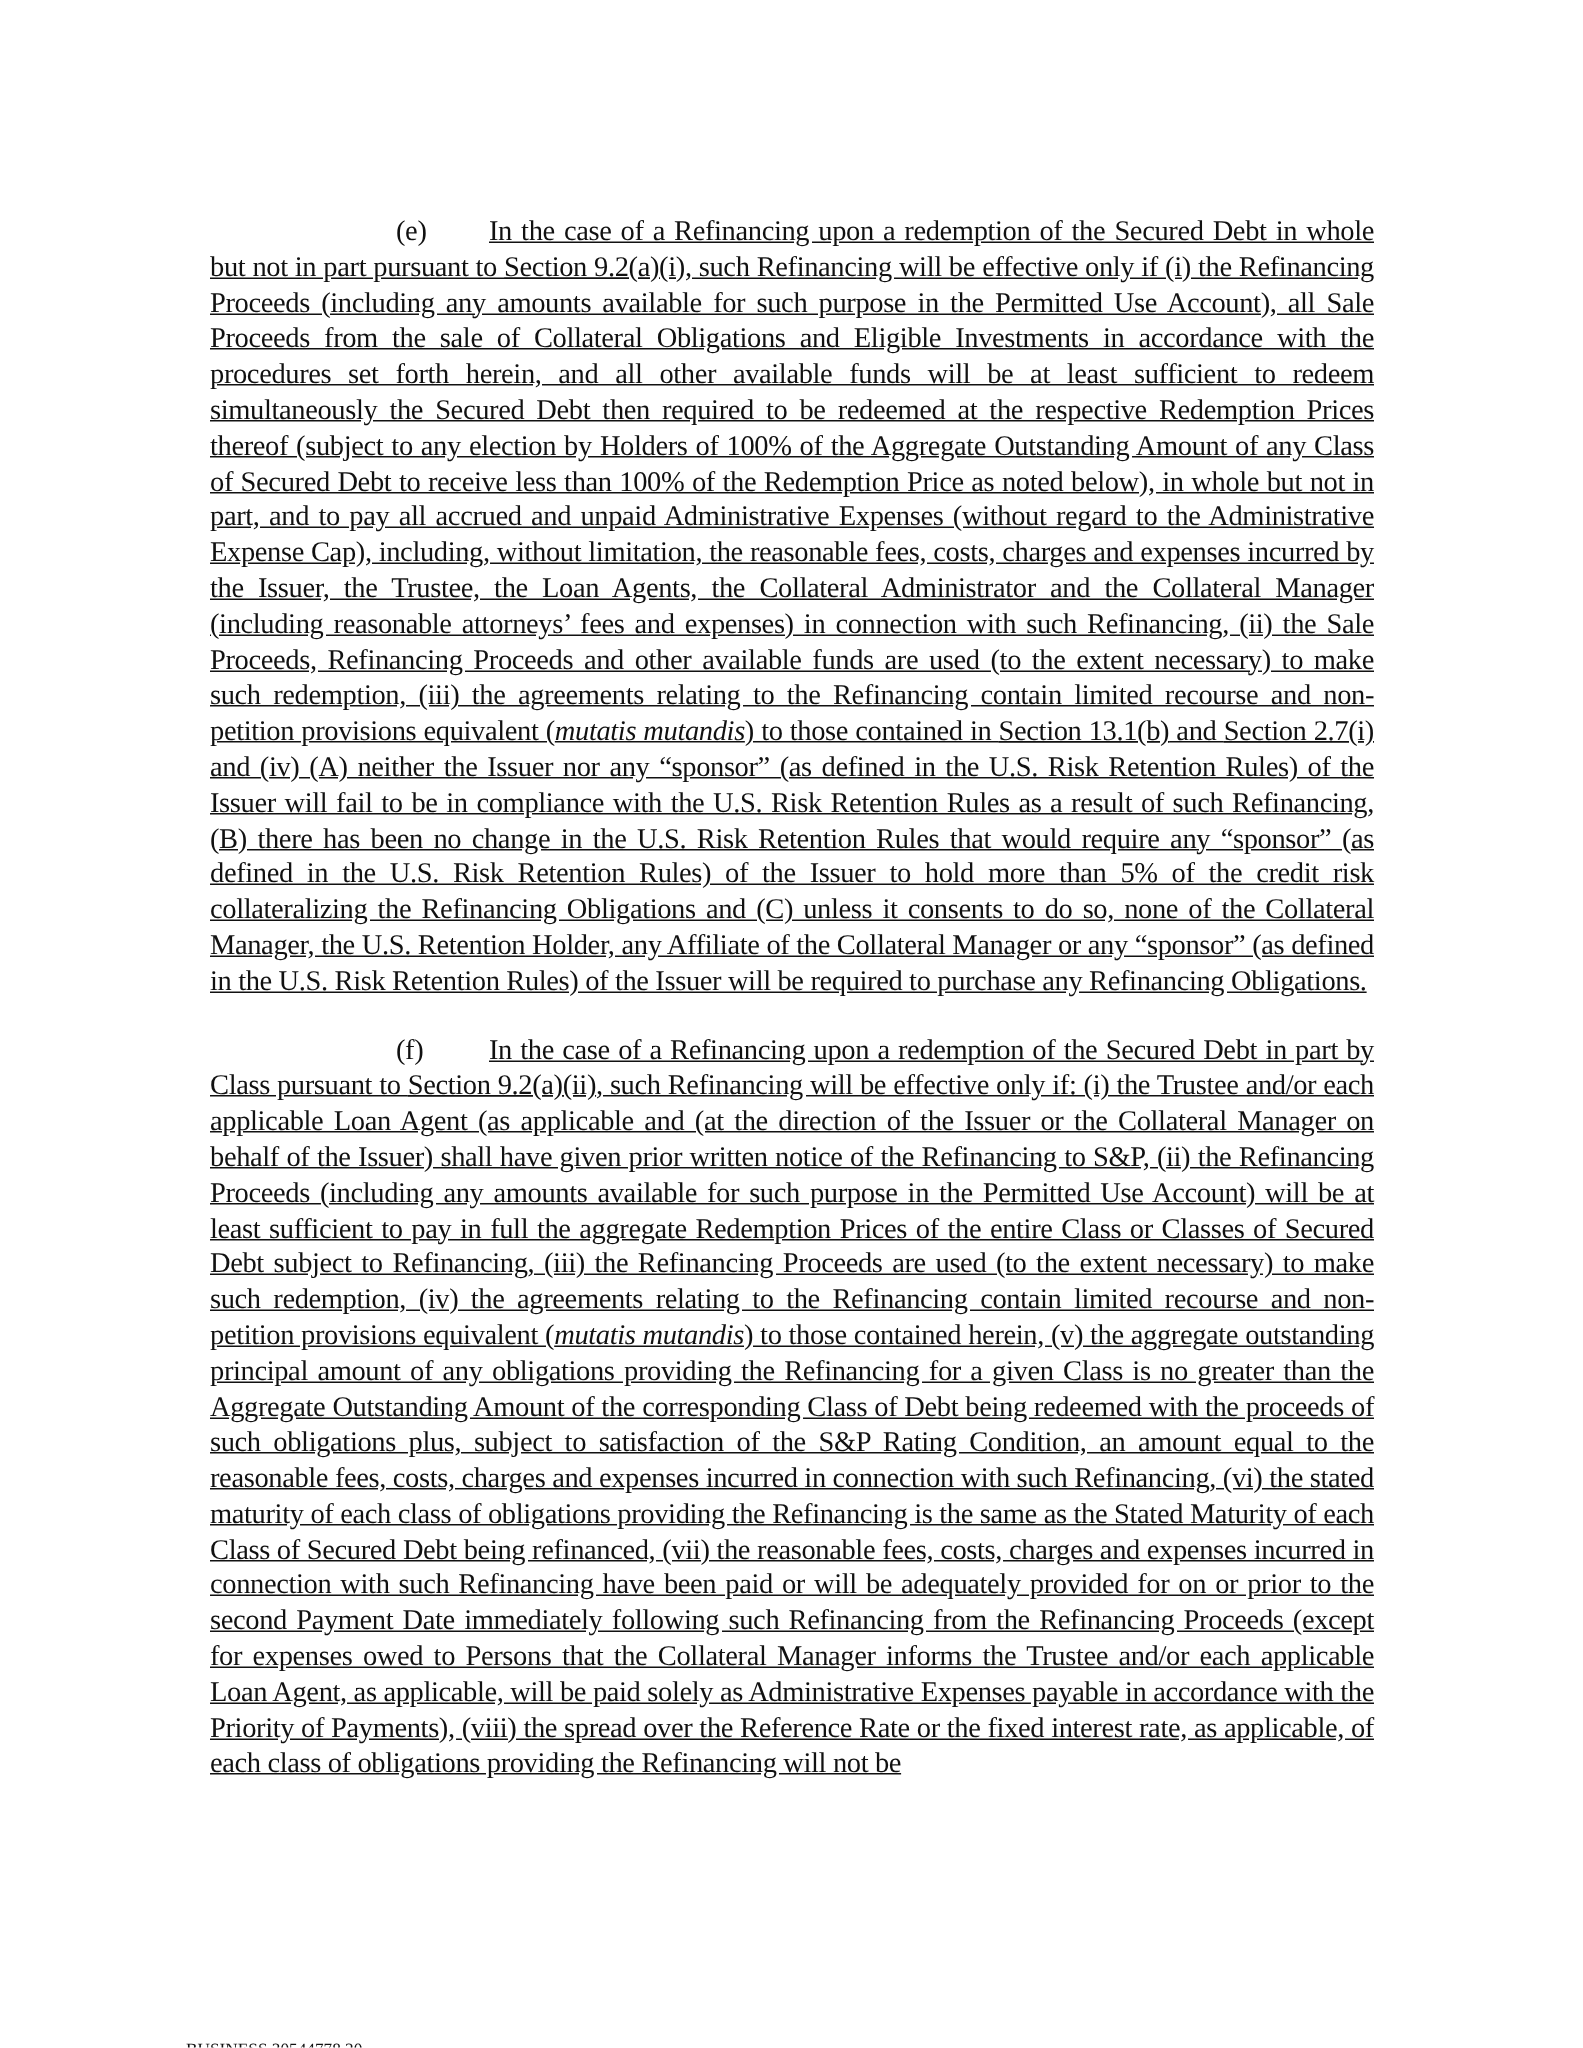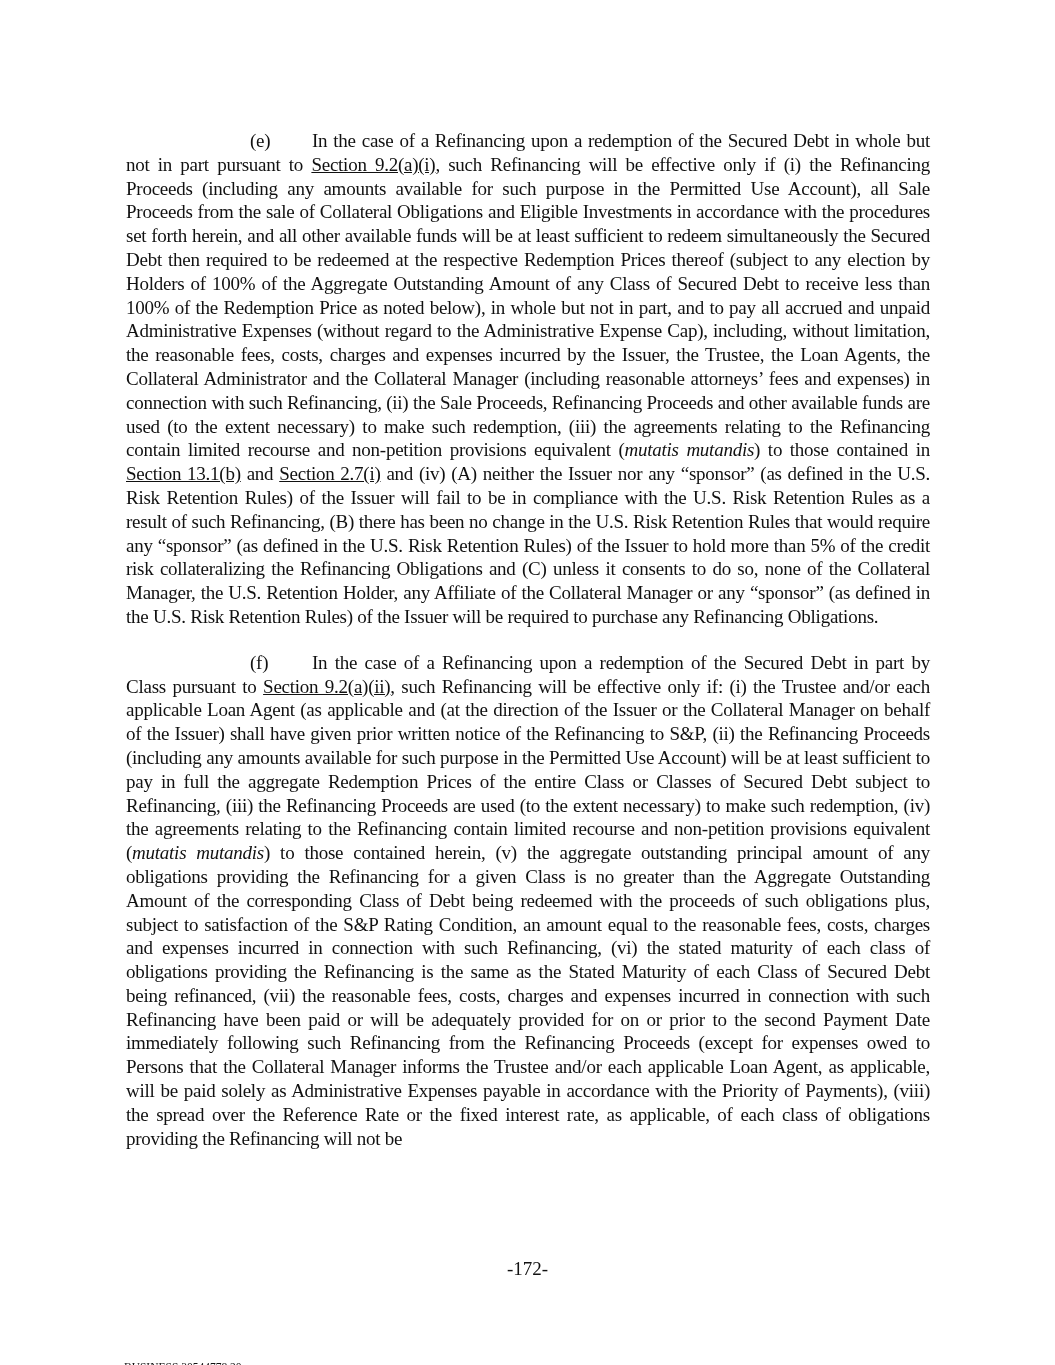--- a/index.html
+++ b/index.html
@@ -7,21 +7,21 @@
     .page {
       position: absolute; left: 0; top: 0; width: 1055px; height: 1365px;
       background: #ffffff; color: #111111;
       font-family: "Liberation Serif", serif;
     }
     .body-text {
       position: absolute; left: 124px; top: 127px; width: 808px;
       font-size: 19px; line-height: 23.8px; text-align: justify;
       letter-spacing: -0.25px;
     }
-    .para { margin: 2px; }
+    .para { margin: 16px; text-decoration: underline; }
     .para + .para { margin-top: 22px; }
     .marker { display: inline-block; margin-left: 124px; width: 62px; }
     .ref { text-decoration: underline; }
     .ital { font-style: italic; }
     .page-number {
       position: absolute; top: 1258px; left: 0; width: 1055px; text-align: center;
       font-size: 19px;
     }
     .doc-id {
       position: absolute; left: 124px; top: 1361px; font-size: 11.5px; letter-spacing: 0;
@@ -33,15 +33,14 @@
 <div class="page">
   <div class="body-text">
     <p class="para">
       <span class="marker">(e)</span><span>In the case of a Refinancing upon a redemption of the Secured Debt in whole but not in part pursuant to </span><span class="ref">Section 9.2(a)(i)</span><span>, such Refinancing will be effective only if (i) the Refinancing Proceeds (including any amounts available for such purpose in the Permitted Use Account), all Sale Proceeds from the sale of Collateral Obligations and Eligible Investments in accordance with the procedures set forth herein, and all other available funds will be at least sufficient to redeem simultaneously the Secured Debt then required to be redeemed at the respective Redemption Prices thereof (subject to any election by Holders of 100% of the Aggregate Outstanding Amount of any Class of Secured Debt to receive less than 100% of the Redemption Price as noted below), in whole but not in part, and to pay all accrued and unpaid Administrative Expenses (without regard to the Administrative Expense Cap), including, without limitation, the reasonable fees, costs, charges and expenses incurred by the Issuer, the Trustee, the Loan Agents, the Collateral Administrator and the Collateral Manager (including reasonable attorneys’ fees and expenses) in connection with such Refinancing, (ii) the Sale Proceeds, Refinancing Proceeds and other available funds are used (to the extent necessary) to make such redemption, (iii) the agreements relating to the Refinancing contain limited recourse and non-petition provisions equivalent (</span><span class="ital">mutatis mutandis</span><span>) to those contained in </span><span class="ref">Section 13.1(b)</span><span> and </span><span class="ref">Section 2.7(i)</span><span> and (iv) (A) neither the Issuer nor any “sponsor” (as defined in the U.S. Risk Retention Rules) of the Issuer will fail to be in compliance with the U.S. Risk Retention Rules as a result of such Refinancing, (B) there has been no change in the U.S. Risk Retention Rules that would require any “sponsor” (as defined in the U.S. Risk Retention Rules) of the Issuer to hold more than 5% of the credit risk collateralizing the Refinancing Obligations and (C) unless it consents to do so, none of the Collateral Manager, the U.S. Retention Holder, any Affiliate of the Collateral Manager or any “sponsor” (as defined in the U.S. Risk Retention Rules) of the Issuer will be required to purchase any Refinancing Obligations.</span>
     </p>
     <p class="para">
       <span class="marker">(f)</span><span>In the case of a Refinancing upon a redemption of the Secured Debt in part by Class pursuant to </span><span class="ref">Section 9.2(a)(ii)</span><span>, such Refinancing will be effective only if:  (i) the Trustee and/or each applicable Loan Agent (as applicable and (at the direction of the Issuer or the Collateral Manager on behalf of the Issuer) shall have given prior written notice of the Refinancing to S&amp;P, (ii) the Refinancing Proceeds (including any amounts available for such purpose in the Permitted Use Account) will be at least sufficient to pay in full the aggregate Redemption Prices of the entire Class or Classes of Secured Debt subject to Refinancing, (iii) the Refinancing Proceeds are used (to the extent necessary) to make such redemption, (iv) the agreements relating to the Refinancing contain limited recourse and non-petition provisions equivalent (</span><span class="ital">mutatis mutandis</span><span>) to those contained herein, (v) the aggregate outstanding principal amount of any obligations providing the Refinancing for a given Class is no greater than the Aggregate Outstanding Amount of the corresponding Class of Debt being redeemed with the proceeds of such obligations plus, subject to satisfaction of the S&amp;P Rating Condition, an amount equal to the reasonable fees, costs, charges and expenses incurred in connection with such Refinancing, (vi) the stated maturity of each class of obligations providing the Refinancing is the same as the Stated Maturity of each Class of Secured Debt being refinanced, (vii) the reasonable fees, costs, charges and expenses incurred in connection with such Refinancing have been paid or will be adequately provided for on or prior to the second Payment Date immediately following such Refinancing from the Refinancing Proceeds (except for expenses owed to Persons that the Collateral Manager informs the Trustee and/or each applicable Loan Agent, as applicable, will be paid solely as Administrative Expenses payable in accordance with the Priority of Payments), (viii) the spread over the Reference Rate or the fixed interest rate, as applicable, of each class of obligations providing the Refinancing will not be</span>
     </p>
   </div>
 
-  <div class="page-number">-172-</div>
   <div class="doc-id">BUSINESS.30544778.20</div>
 </div>
 
 </body></html>

